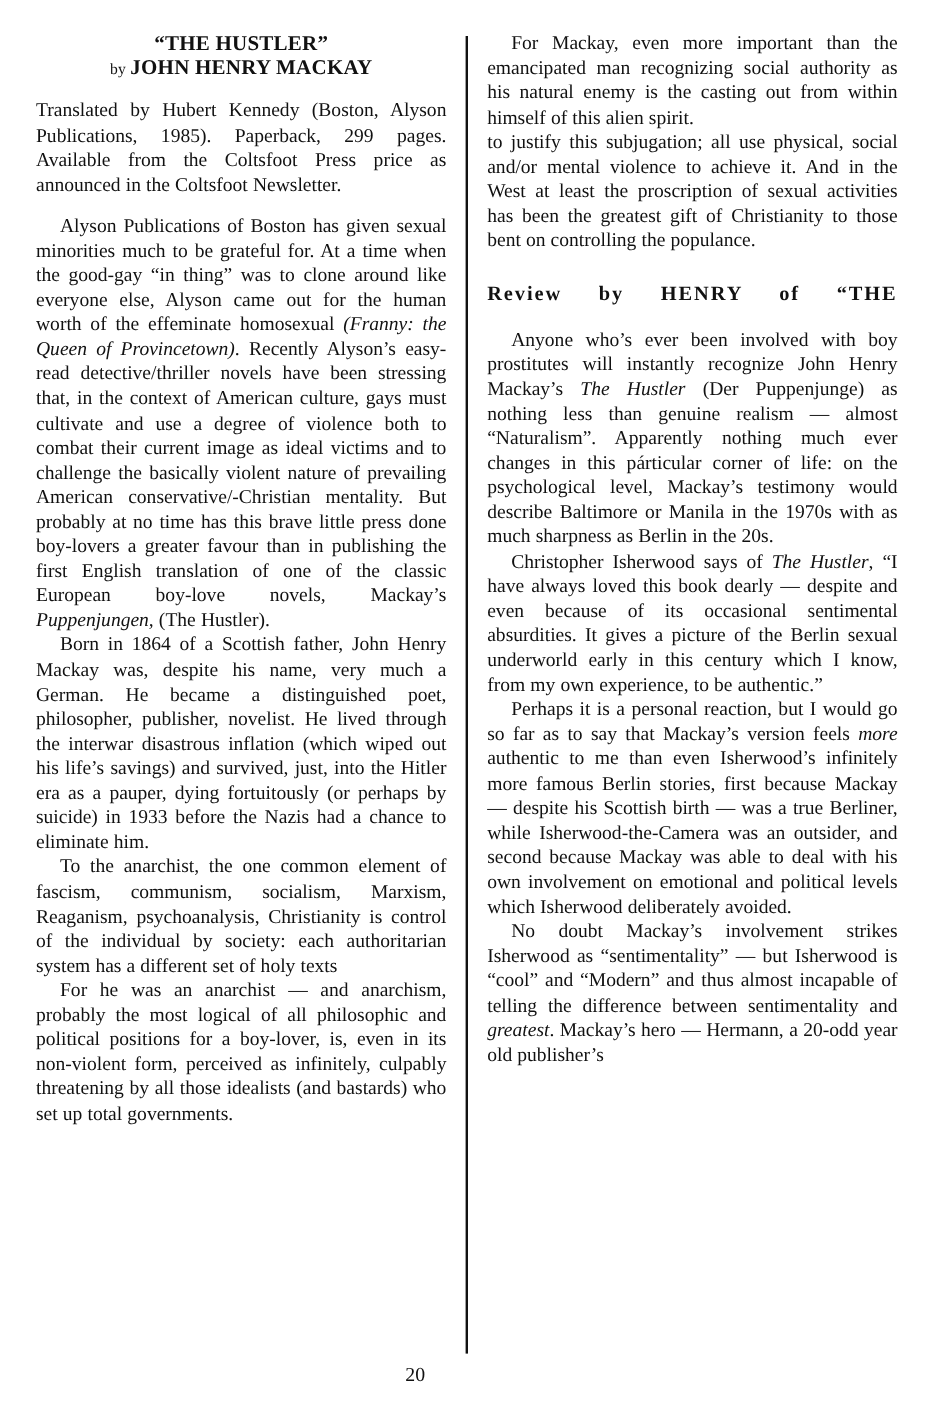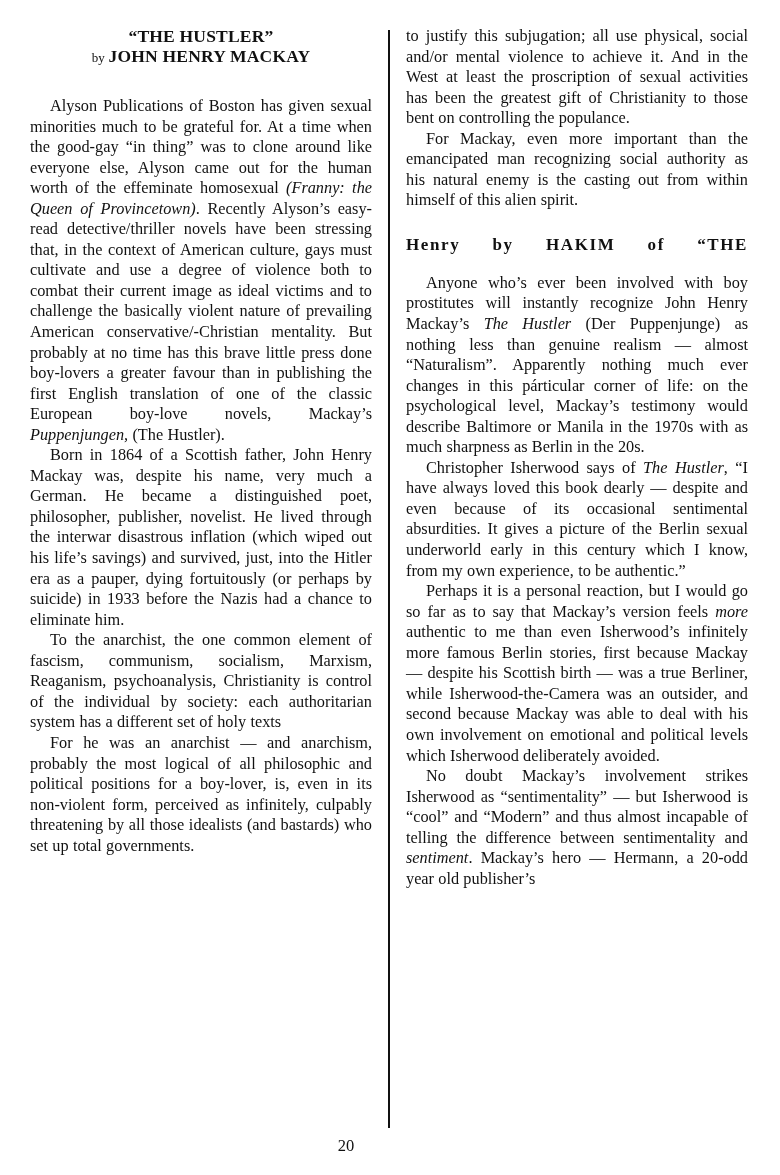--- a/index.html
+++ b/index.html
@@ -128,48 +128,49 @@
 
     <div class="divider"></div>
 
     <div class="col col-left">
 
       <div class="title-block">
         <div class="title-line1">“THE HUSTLER”</div>
         <div class="title-line2"><span class="by">by </span><span>JOHN HENRY MACKAY</span></div>
       </div>
 
+      <p class="body noindent">Translated by Hubert Kennedy (Boston, Alyson Publications, 1985). Paperback, 299 pages. Available from the Coltsfoot Press price as announced in the Coltsfoot Newsletter.</p>
 
       <div style="height:14px"></div>
 
       <div id="left-paras">
           <p class="body indent">Alyson Publications of Boston has given sexual minorities much to be grateful for. At a time when the good-gay “in thing” was to clone around like everyone else, Alyson came out for the human worth of the effeminate homosexual <i>(Franny: the Queen of Provincetown)</i>. Recently Alyson’s easy-read detective/thriller novels have been stressing that, in the context of American culture, gays must cultivate and use a degree of violence both to combat their current image as ideal victims and to challenge the basically violent nature of prevailing American conservative/-Christian mentality. But probably at no time has this brave little press done boy-lovers a greater favour than in publishing the first English translation of one of the classic European boy-love novels, Mackay’s <i>Puppenjungen,</i> (The Hustler).</p>
           <p class="body indent">Born in 1864 of a Scottish father, John Henry Mackay was, despite his name, very much a German. He became a distinguished poet, philosopher, publisher, novelist. He lived through the interwar disastrous inflation (which wiped out his life’s savings) and survived, just, into the Hitler era as a pauper, dying fortuitously (or perhaps by suicide) in 1933 before the Nazis had a chance to eliminate him.</p>
           <p class="body indent">To the anarchist, the one common element of fascism, communism, socialism, Marxism, Reaganism, psychoanalysis, Christianity is control of the individual by society: each authoritarian system has a different set of holy texts</p>
           <p class="body indent">For he was an anarchist — and anarchism, probably the most logical of all philosophic and political positions for a boy-lover, is, even in its non-violent form, perceived as infinitely, culpably threatening by all those idealists (and bastards) who set up total governments.</p>
         </div>
 
     </div>
 
     <div class="col col-right">
 
       <div id="right-paras-a">
+          <p class="body indent">For Mackay, even more important than the emancipated man recognizing social authority as his natural enemy is the casting out from within himself of this alien spirit.</p>
           <p class="body noindent">to justify this subjugation; all use physical, social and/or mental violence to achieve it. And in the West at least the proscription of sexual activities has been the greatest gift of Christianity to those bent on controlling the populance.</p>
-          <p class="body indent">For Mackay, even more important than the emancipated man recognizing social authority as his natural enemy is the casting out from within himself of this alien spirit.</p>
         </div>
 
       <div class="section-heading">
-        <span class="sh-l1">Henry by HAKIM of “THE</span>
+        <span class="sh-l1">Review by HENRY of “THE</span>
       </div>
 
       <div id="right-paras-b">
           <p class="body indent">Anyone who’s ever been involved with boy prostitutes will instantly recognize John Henry Mackay’s <i>The Hustler</i> (Der Puppenjunge) as nothing less than genuine realism — almost “Naturalism”. Apparently nothing much ever changes in this párticular corner of life: on the psychological level, Mackay’s testimony would describe Baltimore or Manila in the 1970s with as much sharpness as Berlin in the 20s.</p>
           <p class="body indent">Christopher Isherwood says of <i>The Hustler</i>, “I have always loved this book dearly — despite and even because of its occasional sentimental absurdities. It gives a picture of the Berlin sexual underworld early in this century which I know, from my own experience, to be authentic.”</p>
           <p class="body indent">Perhaps it is a personal reaction, but I would go so far as to say that Mackay’s version feels <i>more</i> authentic to me than even Isherwood’s infinitely more famous Berlin stories, first because Mackay — despite his Scottish birth — was a true Berliner, while Isherwood-the-Camera was an outsider, and second because Mackay was able to deal with his own involvement on emotional and political levels which Isherwood deliberately avoided.</p>
-          <p class="body indent">No doubt Mackay’s involvement strikes Isherwood as “sentimentality” — but Isherwood is “cool” and “Modern” and thus almost incapable of telling the difference between sentimentality and <i>sentiment</i>. Mackay’s hero — Hermann, a 20-odd year old publisher’s</p>
+          <p class="body indent">No doubt Mackay’s involvement strikes Isherwood as “sentimentality” — but Isherwood is “cool” and “Modern” and thus almost incapable of telling the difference between sentimentality and <i>greatest</i>. Mackay’s hero — Hermann, a 20-odd year old publisher’s</p>
         </div>
 
     </div>
 
   </div>
 
   <div class="page-number">20</div>
 
 </div>
 

